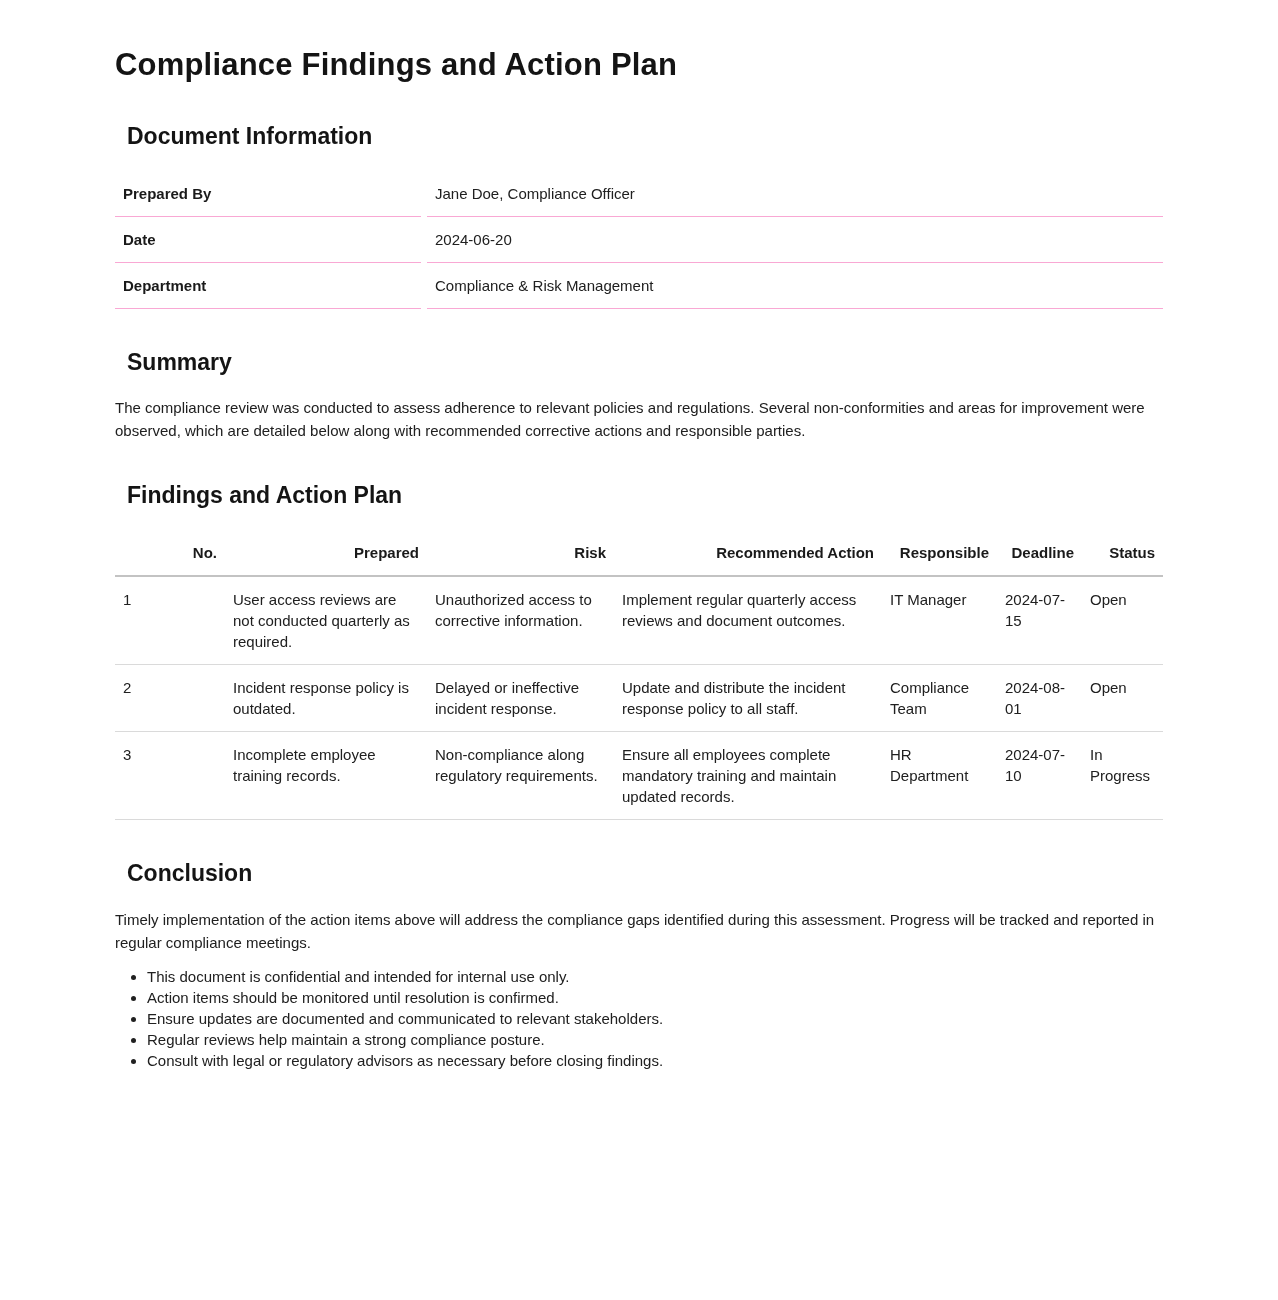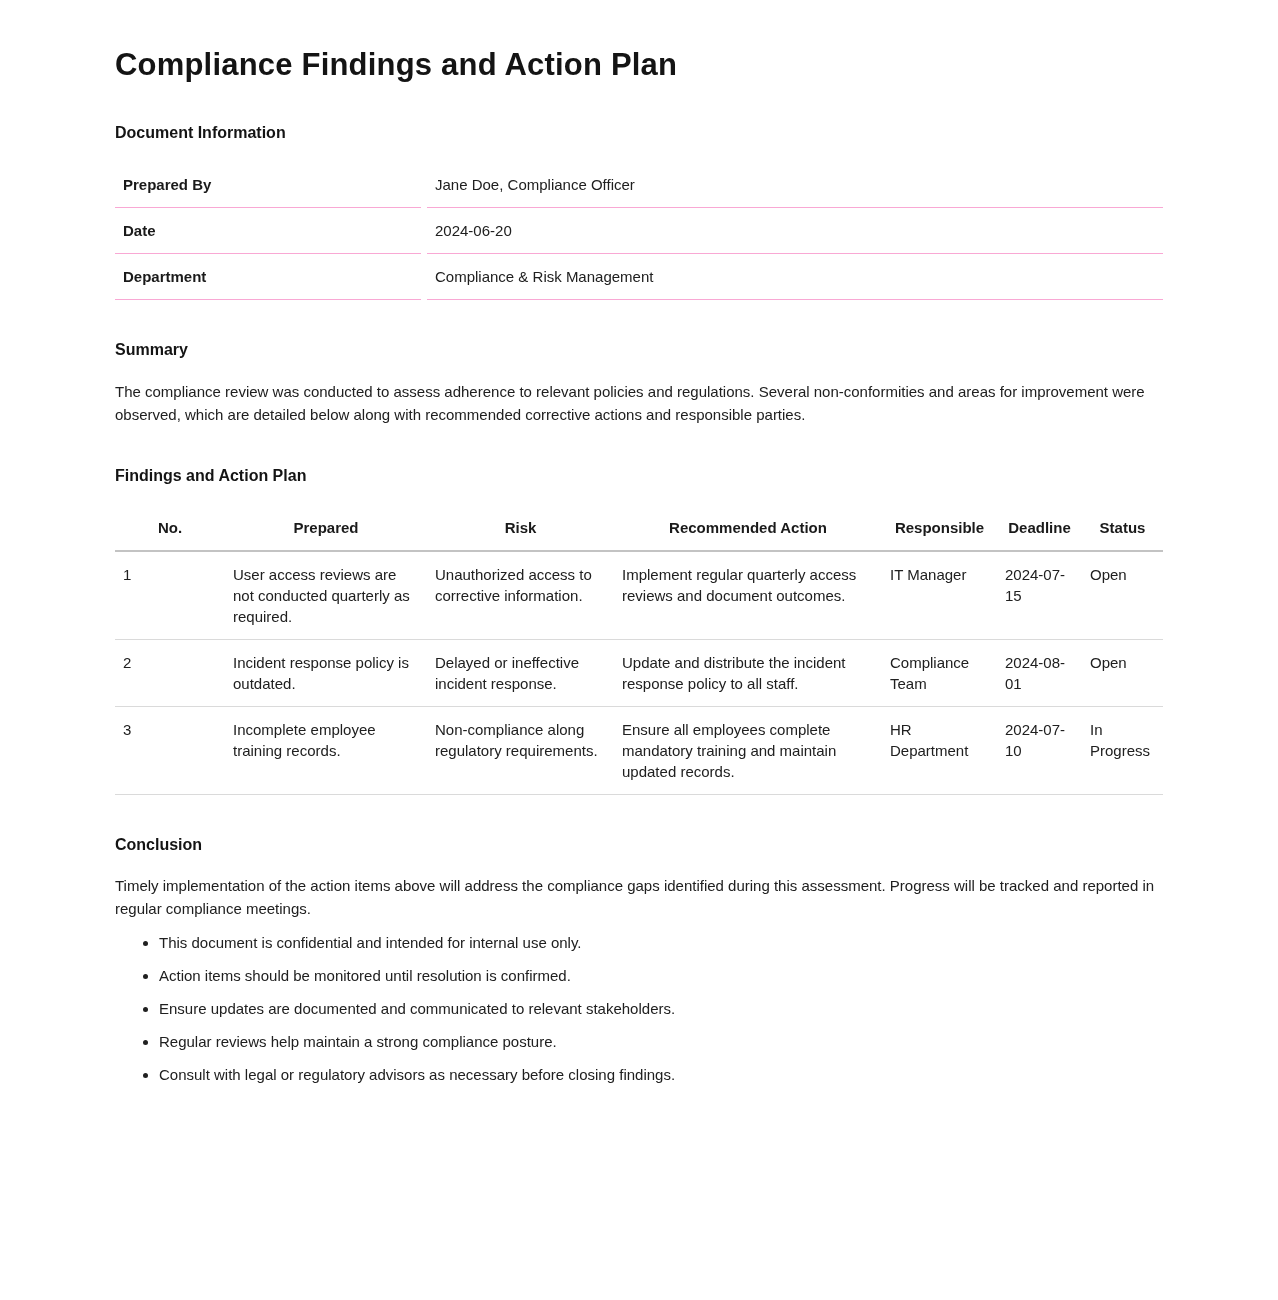--- a/index.html
+++ b/index.html
@@ -20,25 +20,25 @@
   }
   h1.doc-title {
     font-size: 31px;
     line-height: 1.2;
     font-weight: 700;
     color: #141414;
     margin: 0 0 28px 0;
     letter-spacing: 0.2px;
   }
   h2.section-heading {
-    font-size: 16px;
+    font-size: 23px;
     line-height: 1.2;
     font-weight: 700;
     color: #141414;
-    margin: 40px 0 20px 0;
+    margin: 40px 0 20px 12px;
   }
   h3.sub-heading {
     font-size: 18px;
     line-height: 1.2;
     font-weight: 700;
     color: #141414;
     margin: 36px 0 12px 0;
   }
   p.body-text {
     margin: 0;
@@ -67,21 +67,21 @@
   }
 
   
   table.findings-table {
     width: 100%;
     margin-top: 16px;
     border-collapse: collapse;
     table-layout: fixed;
   }
   table.findings-table th {
-    text-align: center;
+    text-align: right;
     font-weight: 700;
     color: #1a1a1a;
     padding: 12px 8px;
     border-bottom: 2px solid #c3c3c3;
     line-height: 21px;
     vertical-align: bottom;
   }
   table.findings-table td {
     padding: 12px 8px;
     border-bottom: 1px solid #dadada;
@@ -94,21 +94,21 @@
   col.c-action { width: 268px; }
   col.c-resp { width: 115px; }
   col.c-deadline { width: 85px; }
   col.c-status { width: 81px; }
 
   ul.notes-list {
     margin: 12px 0 0 0;
     padding: 0 0 0 32px;
   }
   ul.notes-list li {
-    margin: 12px;
+    margin: 0;
     line-height: 21px;
     color: #202020;
   }
 </style>
 </head>
 <body>
 
 <div class="page">
 
   <h1 class="doc-title">Compliance Findings and Action Plan</h1>

